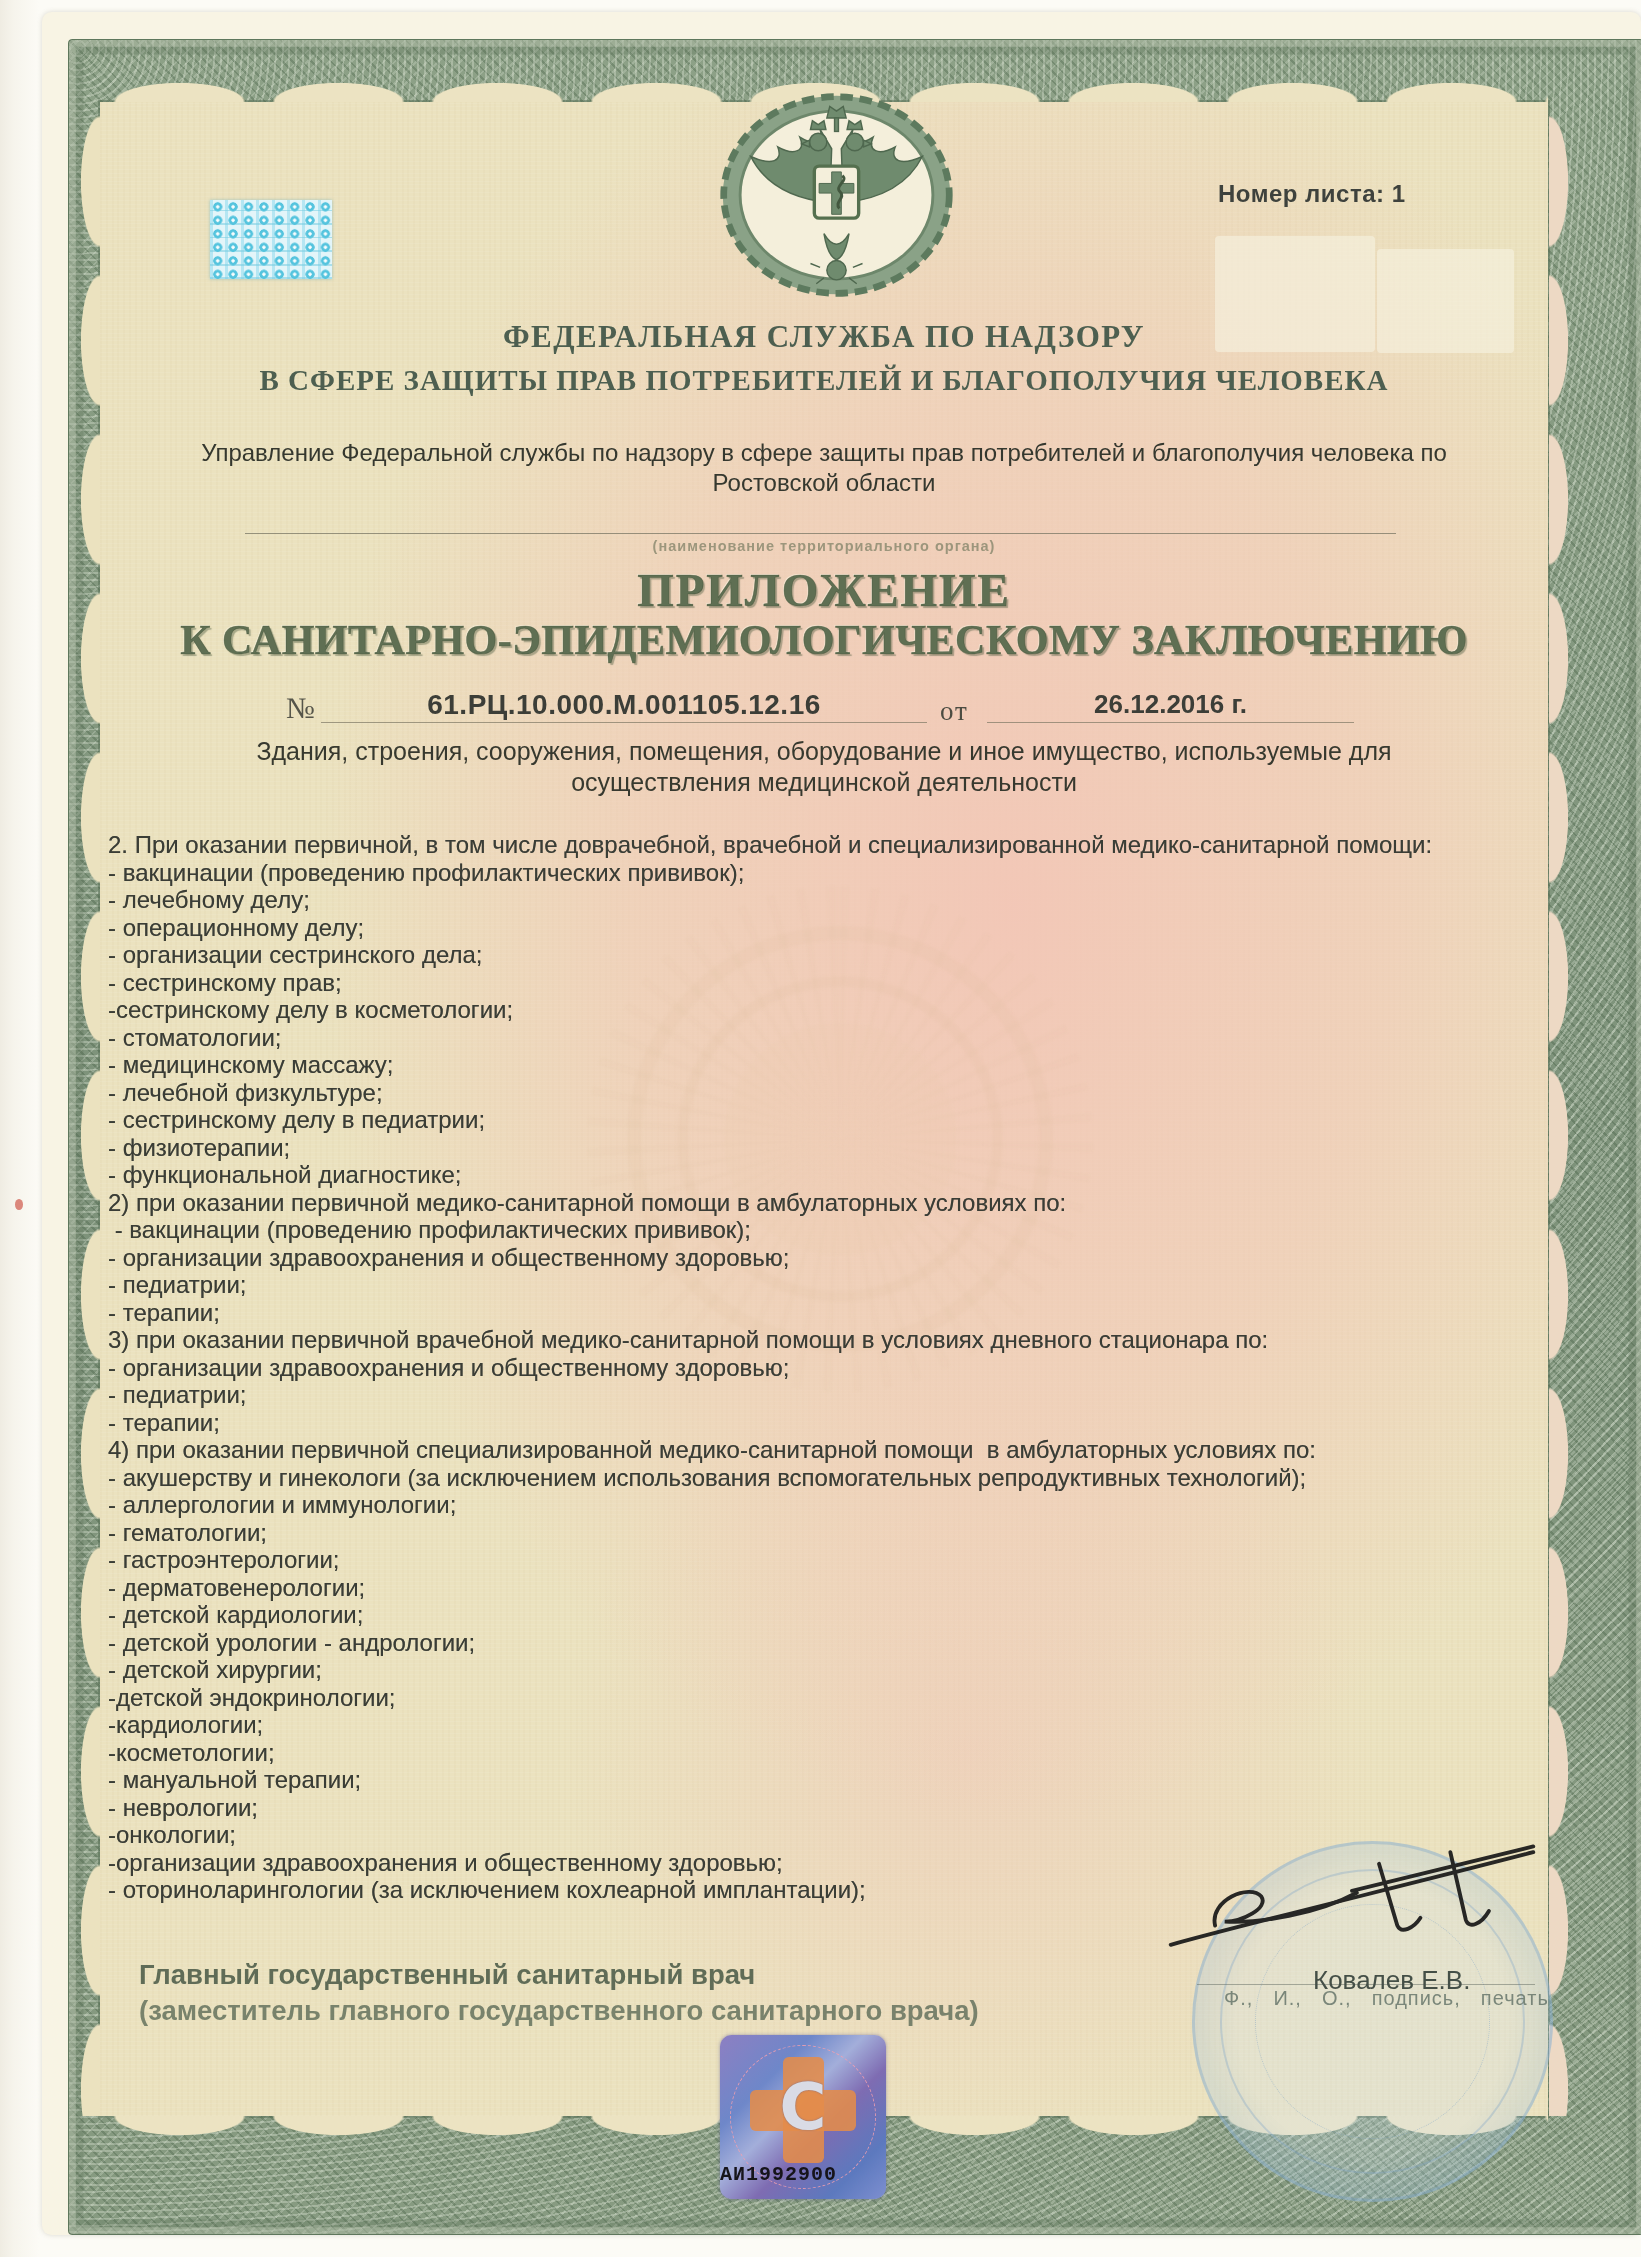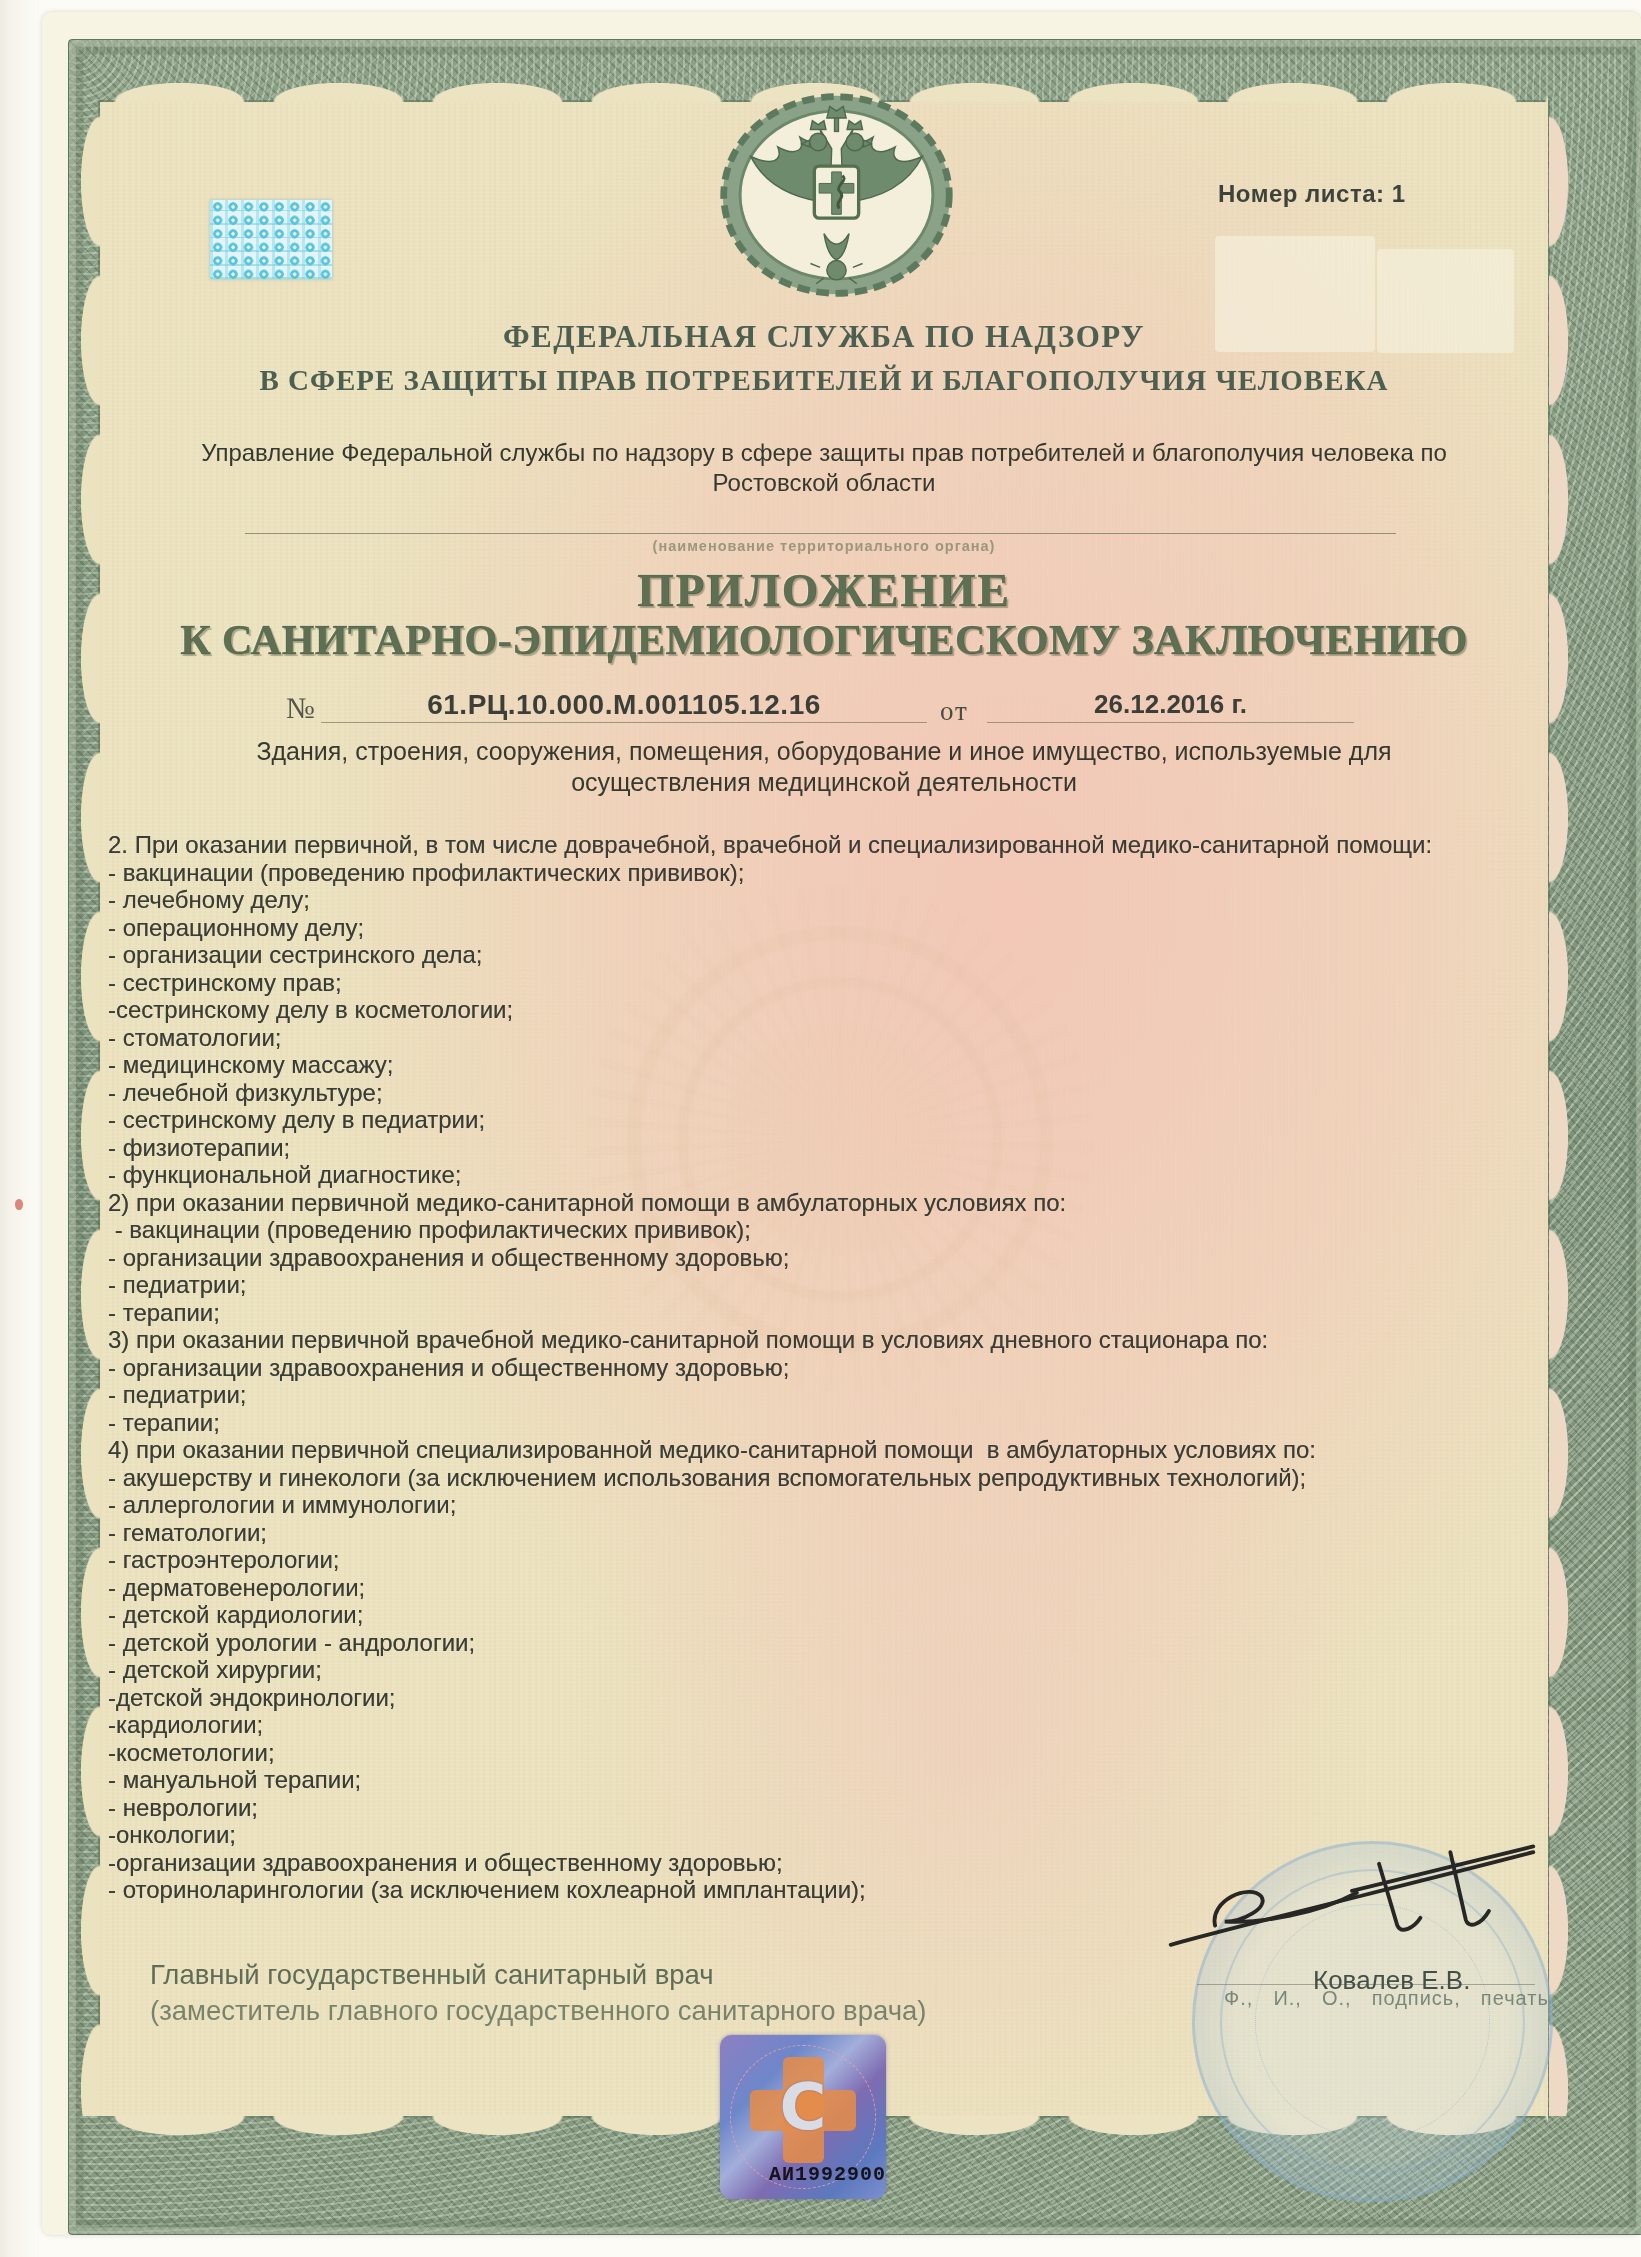--- a/index.html
+++ b/index.html
@@ -67,21 +67,21 @@
   .body-line{height:27.5px;line-height:27.5px;white-space:pre;}
 
   .watermark{left:587px;top:886px;width:506px;height:506px;border-radius:50%;opacity:.6;
     background:
       radial-gradient(circle, rgba(226,196,158,.14) 0 32%, transparent 33%),
       radial-gradient(circle, transparent 42%, rgba(208,174,136,.16) 43% 45%, transparent 46%),
       radial-gradient(circle, transparent 55%, rgba(208,174,136,.15) 56% 59%, transparent 60%),
       repeating-conic-gradient(rgba(214,184,146,.10) 0 2deg, rgba(255,255,255,0) 2deg 7deg);
     filter:blur(1px);}
 
-  .footer-line{left:150px;font-size:27.5px;color:#51604c;}
+  .footer-line{left:139px;font-size:27.5px;color:#51604c;font-weight:bold;}
   .footer1{top:1959px;opacity:.9;}
   .footer2{top:1995px;opacity:.8;color:#5d6c58;}
 
   .seal{left:1192px;top:1841px;width:355px;height:355px;border-radius:50%;border:3.9px solid rgba(125,165,200,.38);
     background:radial-gradient(circle, rgba(208,227,245,.25) 0 54%, rgba(165,198,228,.28) 68% 73%, rgba(165,198,228,0) 76%);}
   .seal::before{content:"";position:absolute;inset:25px;border:2.9px solid rgba(125,165,200,.34);border-radius:50%;}
   .seal::after{content:"";position:absolute;inset:60px;border:1.9px dotted rgba(120,160,198,.42);border-radius:50%;}
 
   .sig-name{left:1313px;top:1965px;font-size:26px;color:#444f47;}
   .sig-line{left:1197px;top:1951px;width:338px;height:33px;border-bottom:1.9px solid rgba(95,105,98,.5);}
@@ -90,21 +90,21 @@
   .holo{left:720px;top:2035px;width:166px;height:164px;border-radius:11.6px;overflow:hidden;
     background:linear-gradient(135deg,#8d7fc2 0%,#6e87c9 28%,#a3aeda 44%,#7e6cb2 60%,#5c79be 82%,#7e8fd0 100%);
     box-shadow:0 0 3.9px rgba(80,80,140,.5);}
   .holo-cross{position:absolute;left:50%;top:46%;width:106px;height:106px;transform:translate(-50%,-50%);}
   .holo-cross::before,.holo-cross::after{content:"";position:absolute;background:rgba(228,140,74,.88);border-radius:5.8px;}
   .holo-cross::before{left:33px;top:0;width:41px;height:106px;}
   .holo-cross::after{left:0;top:33px;width:106px;height:41px;}
   .holo-ring{position:absolute;inset:9.7px;border:1.9px dashed rgba(245,160,175,.85);border-radius:50%;}
   .holo-c{position:absolute;left:50%;top:44%;transform:translate(-50%,-50%);font-size:64px;font-weight:bold;color:rgba(222,226,234,.95);
     text-shadow:0 0 1.9px rgba(90,100,160,.8);font-family:"DejaVu Sans",sans-serif;}
-  .holo-serial{position:absolute;left:0;width:100%;bottom:13.5px;text-align:right;font-family:"Liberation Mono",monospace;font-weight:bold;
+  .holo-serial{position:absolute;left:0;width:100%;bottom:13.5px;text-align:left;font-family:"Liberation Mono",monospace;font-weight:bold;
     font-size:20px;color:#16141a;letter-spacing:1px;}
 
   .red-dot{left:15.4px;top:1199px;width:7.7px;height:10.6px;background:rgba(200,62,46,.6);border-radius:50%;}
   .emblem-svg{left:716px;top:89px;}
   .signature-svg{left:1159px;top:1831px;}
 </style>
 </head>
 <body>
 
 <div class="scan">

